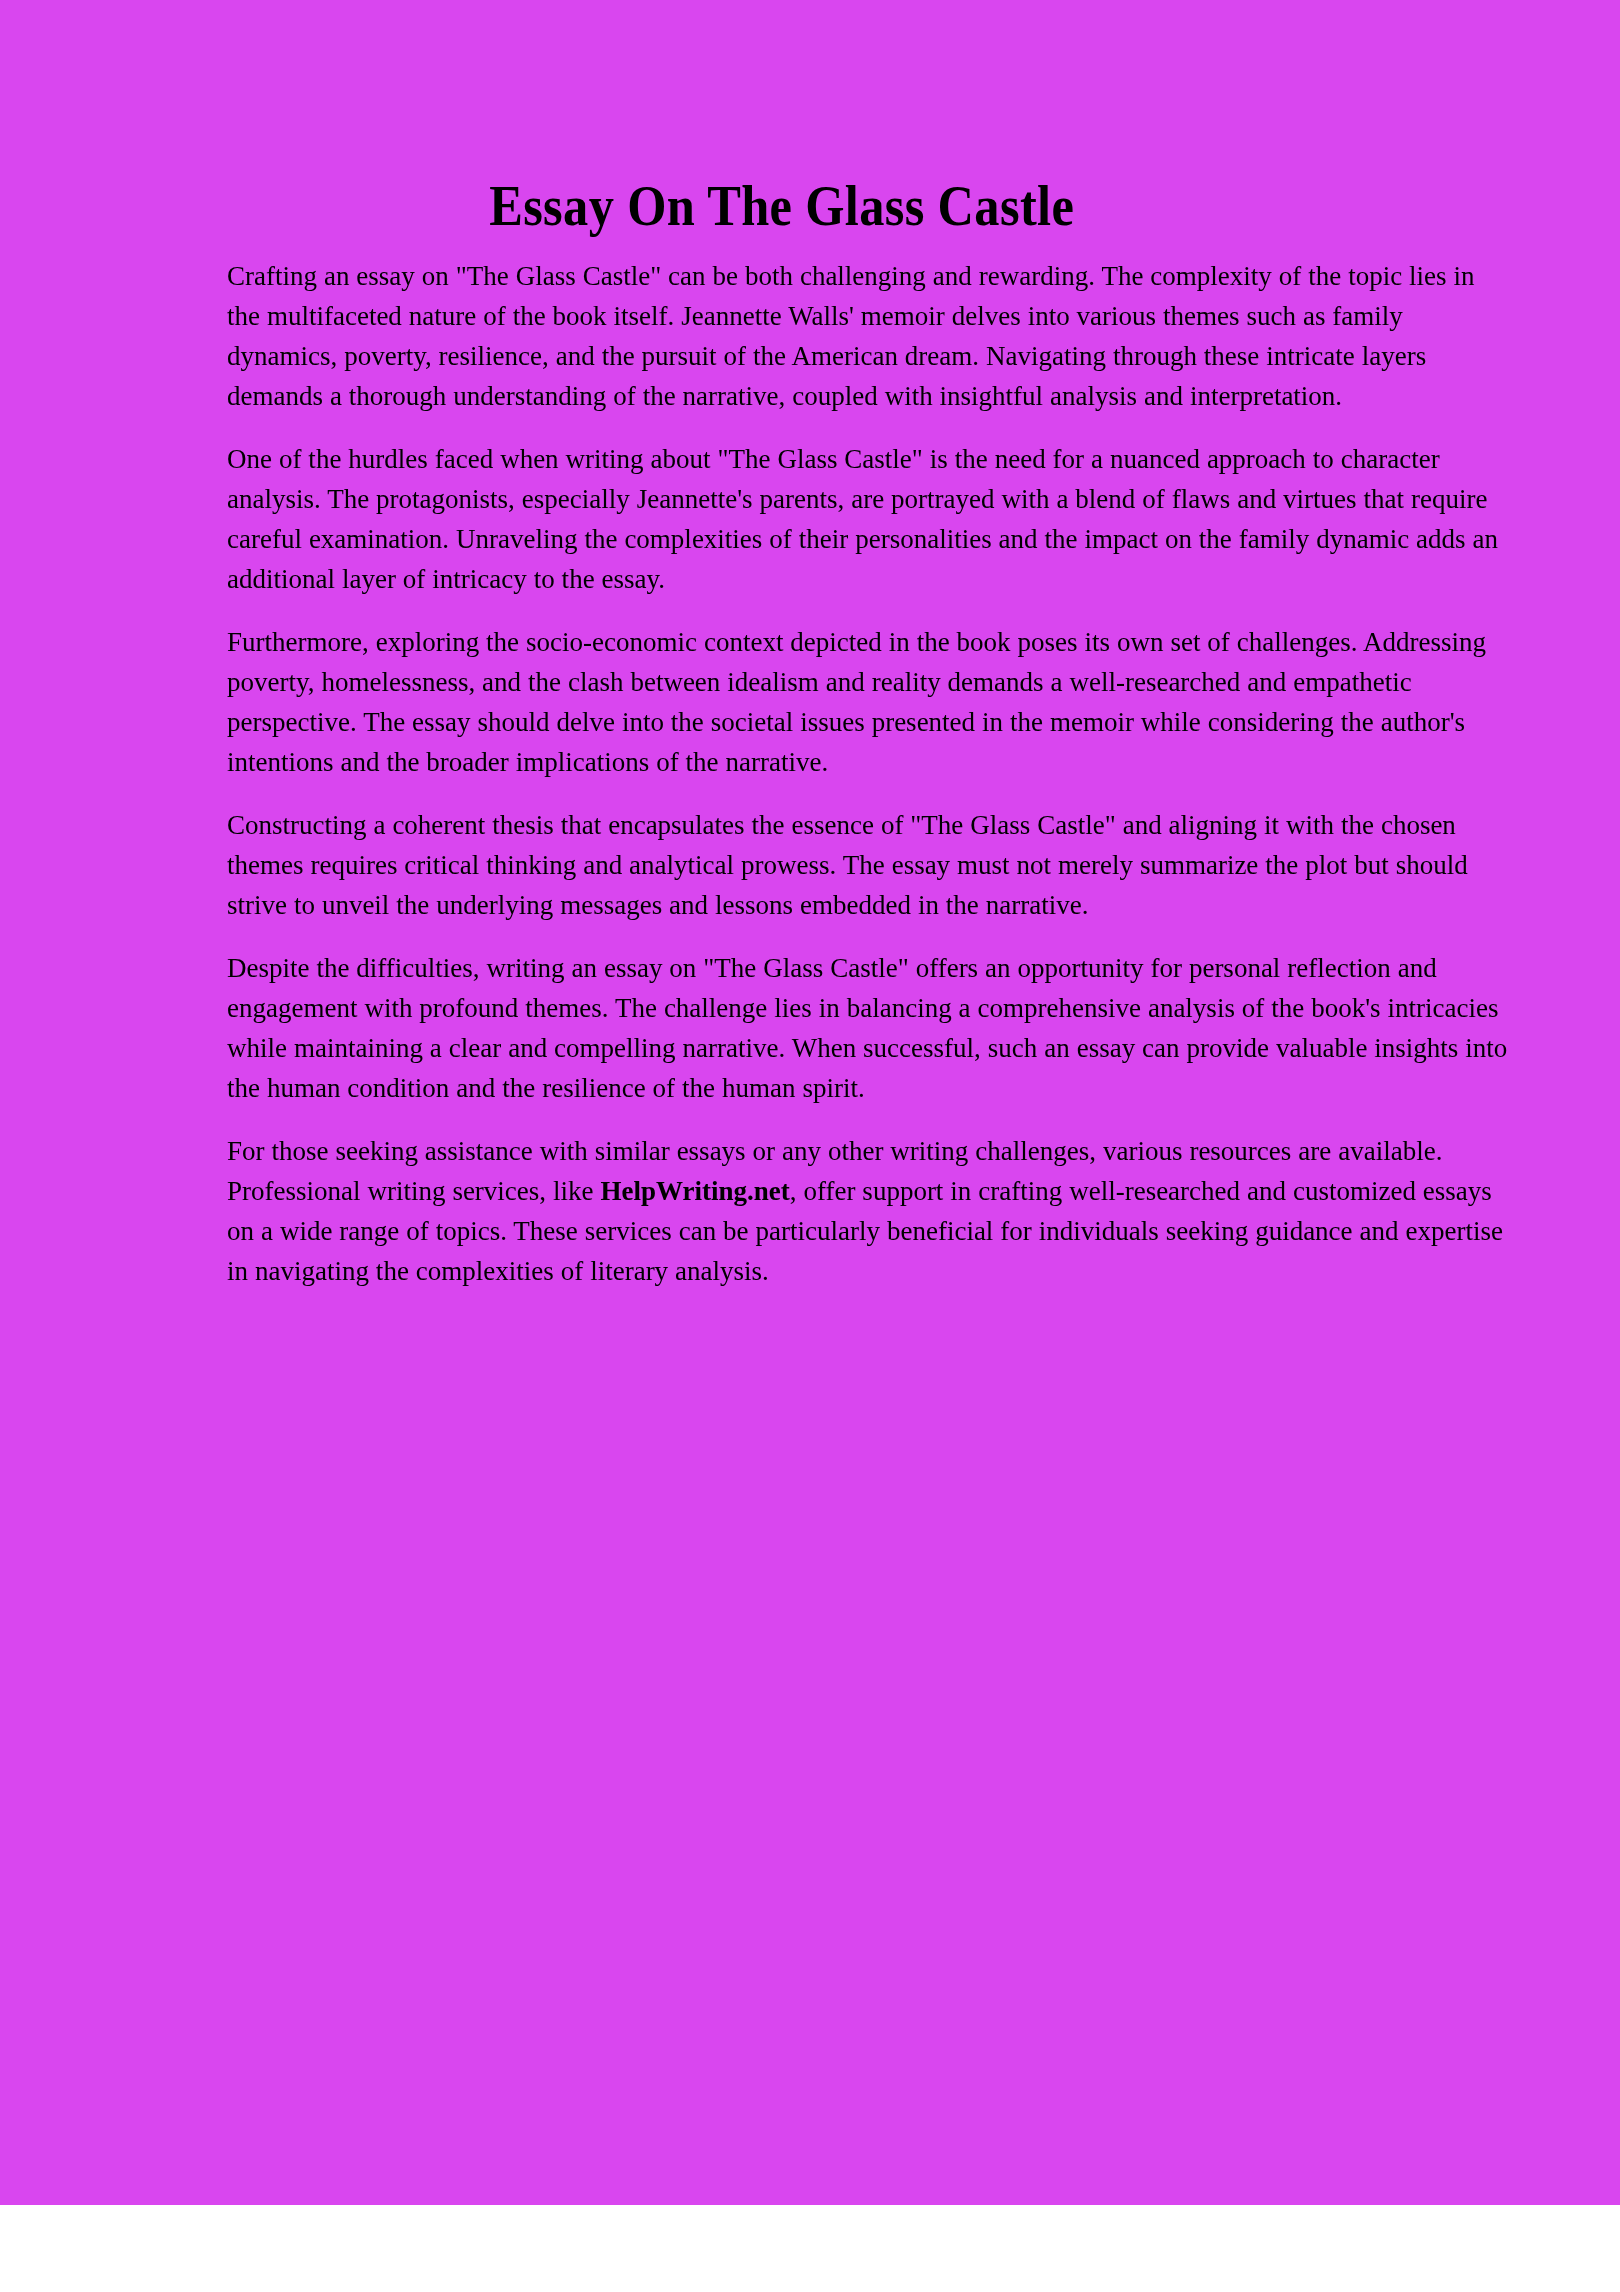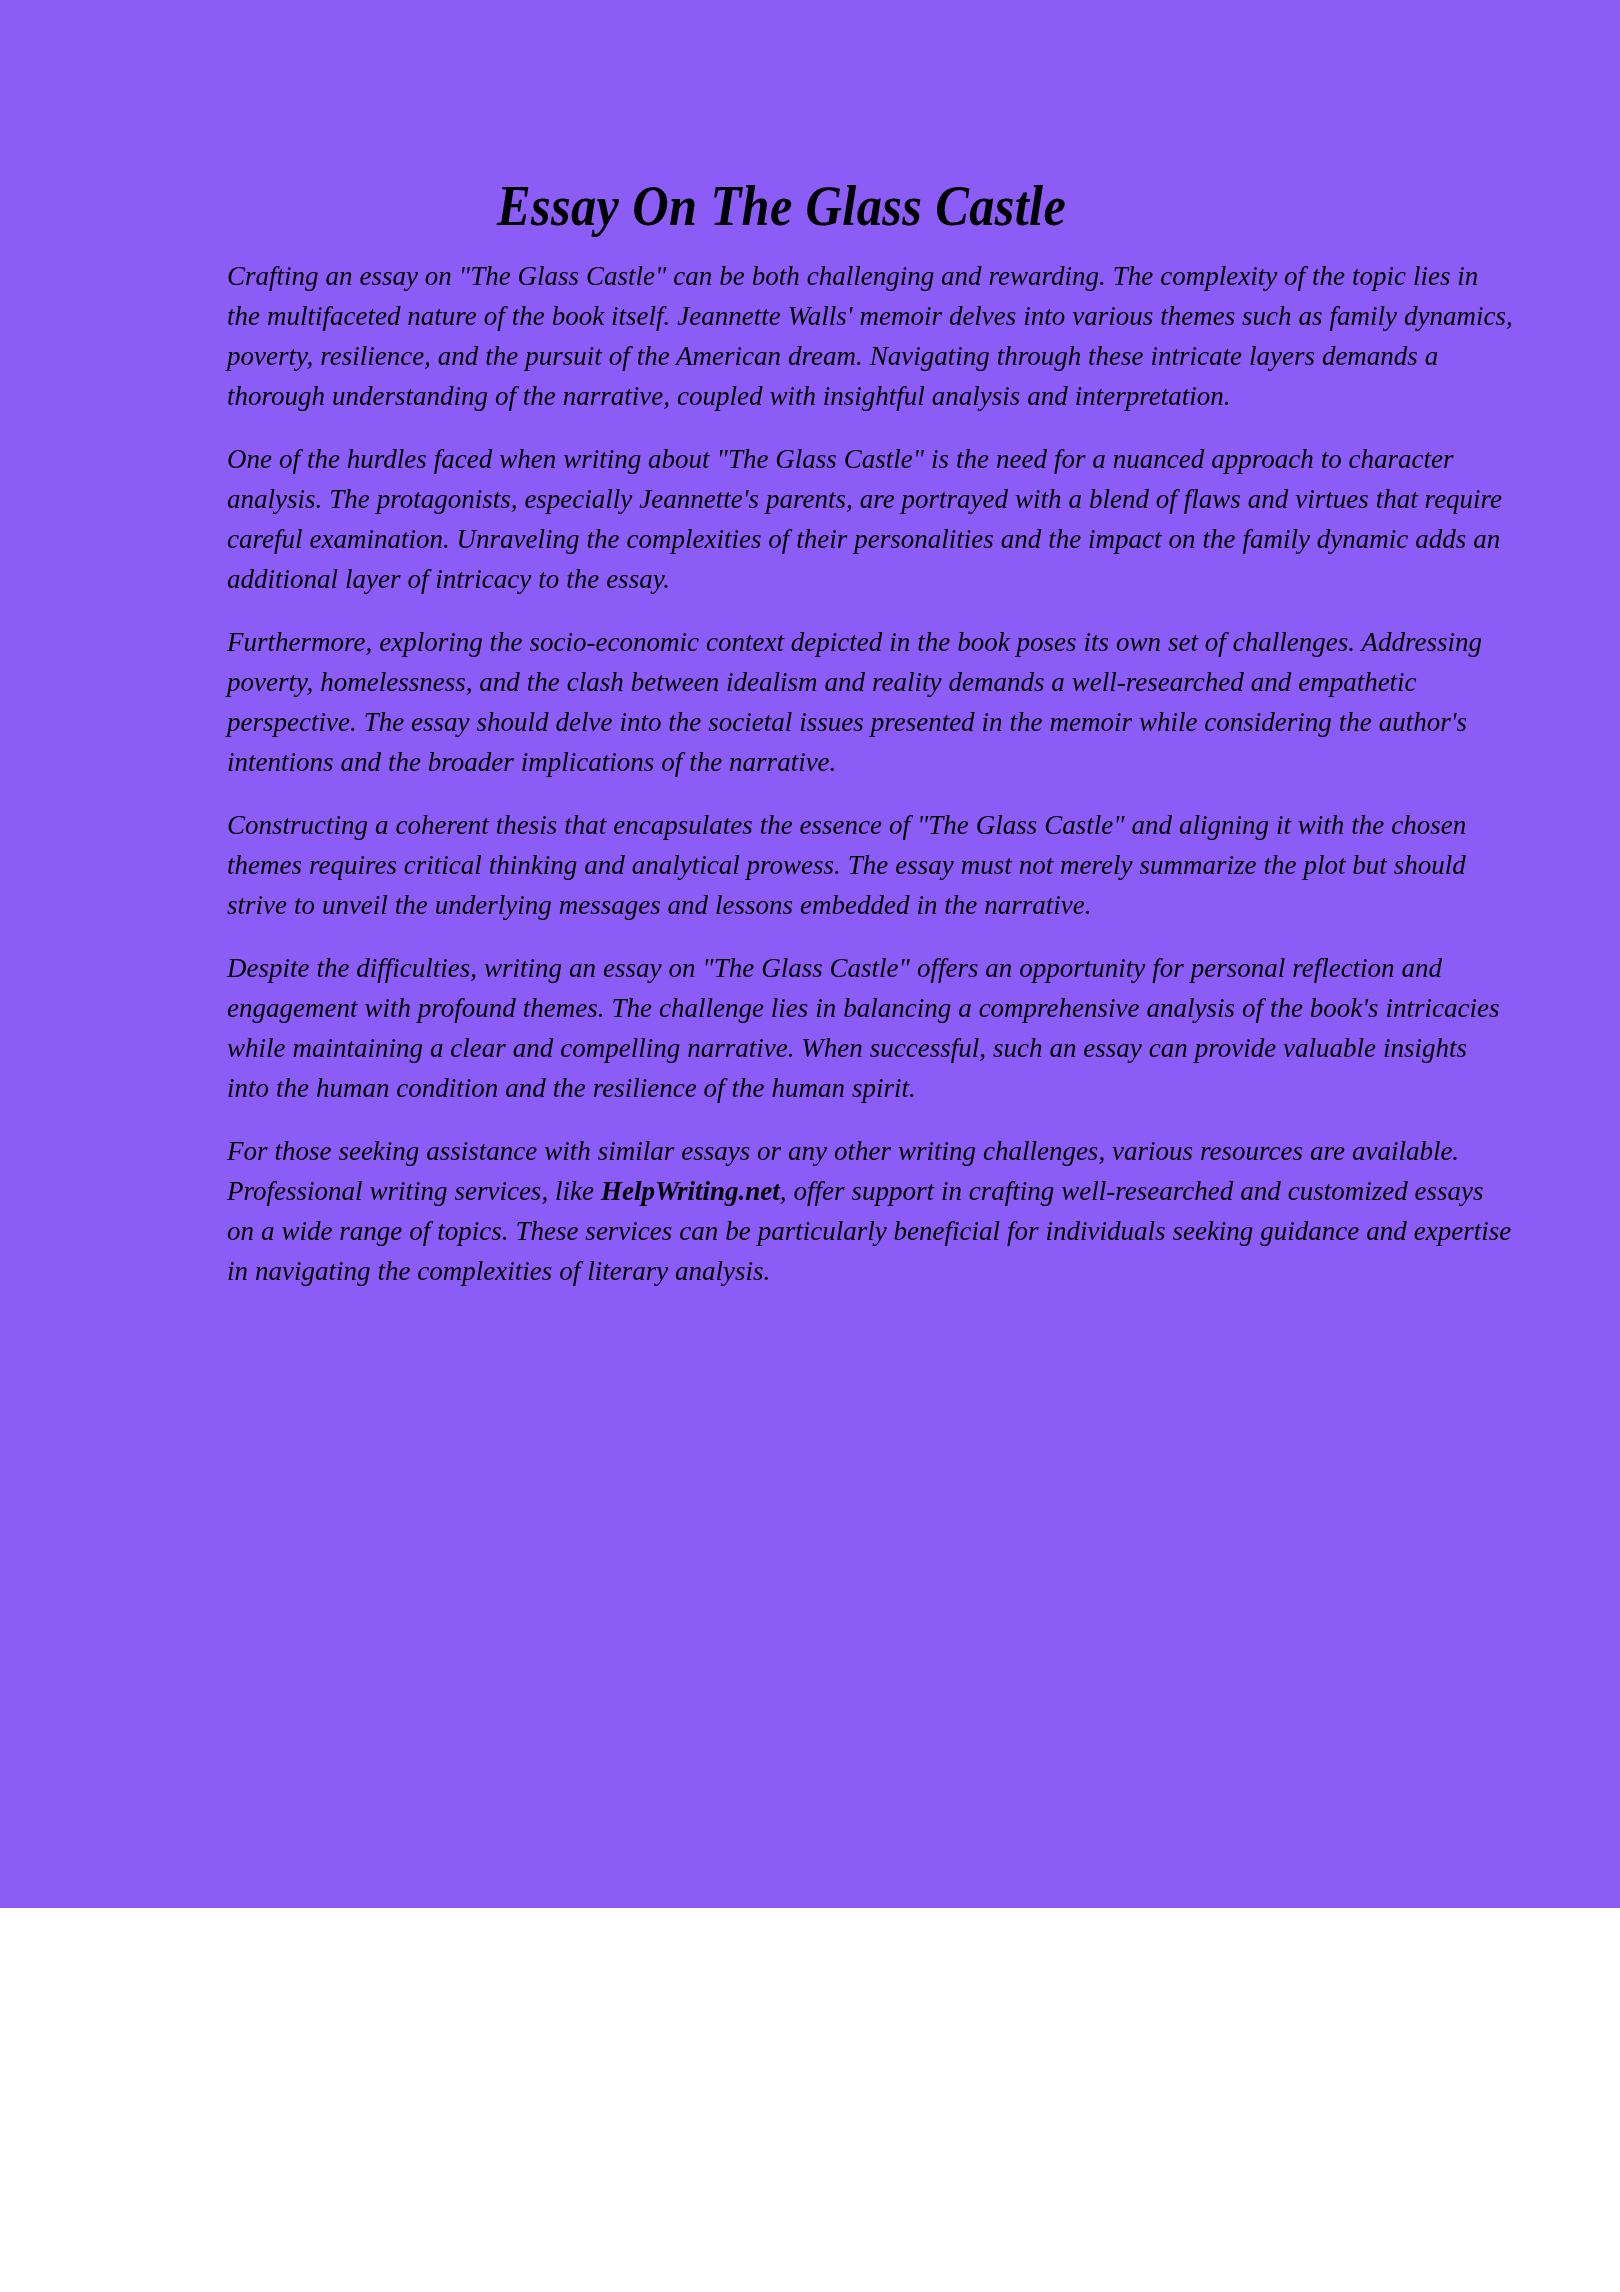--- a/index.html
+++ b/index.html
@@ -13,24 +13,23 @@
     height: 2293px;
     overflow: hidden;
     font-family: "Liberation Serif", "DejaVu Serif", serif;
     color: #000000;
     -webkit-font-smoothing: antialiased;
   }
 
   .page {
     position: relative;
     width: 1620px;
-    height: 1908px;
-    background: #8b5cf6;
+    height: 2205px;
+    background: #d946ef;
     box-sizing: border-box;
-    font-style: italic;
   }
 
   .doc-title {
     position: absolute;
     left: 0;
     top: 136px;
     width: 1737px;
     text-align: center;
     font-family: "Liberation Serif", "DejaVu Serif", serif;
     font-weight: bold;

